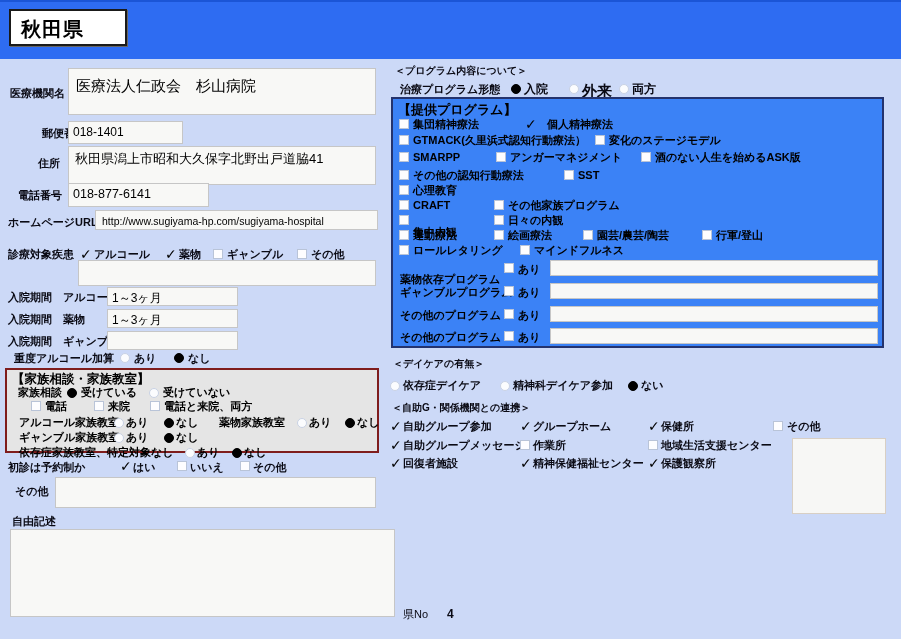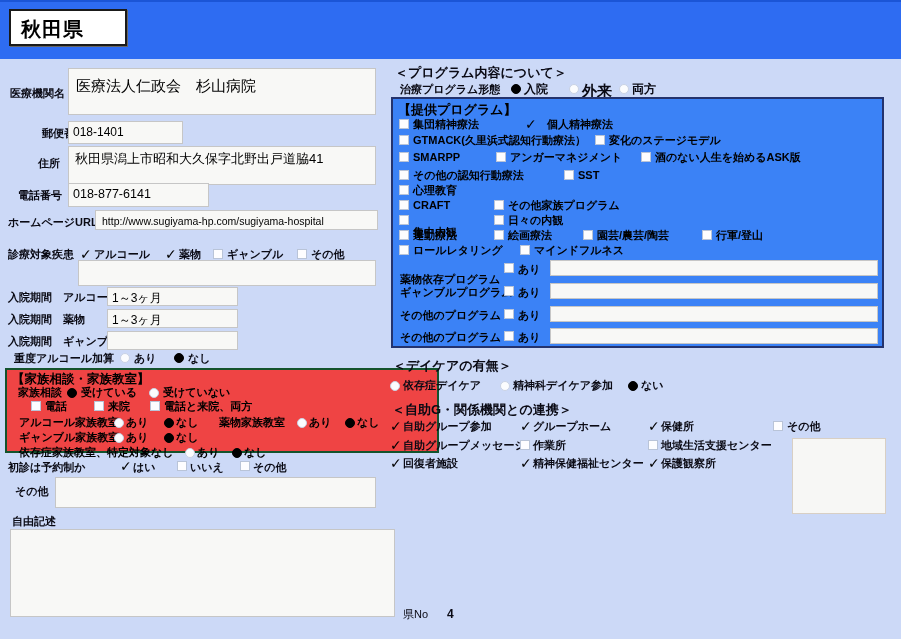--- a/index.html
+++ b/index.html
@@ -9,30 +9,30 @@
     background:#ccd9f7;
     position:relative;overflow:hidden;
     color:#000;
   }
   
   #topband{position:absolute;left:0;top:0;width:901px;height:57px;background:#2e6cf2;border-top:2px solid #1b55d6;}
   #prefbox{position:absolute;left:9px;top:7px;width:114px;height:33px;background:#fff;border:2px solid #1a1a1a;box-shadow:1px 1px 0 #666;}
   #prefbox span{display:block;margin:5px 0 0 10px;font-size:20px;font-weight:bold;letter-spacing:1px;}
   
   .lb{position:absolute;font-size:11px;font-weight:bold;white-space:nowrap;line-height:1;color:#0a0a14;}
-  .hd{position:absolute;font-size:13px;font-weight:bold;white-space:nowrap;line-height:1;color:#0a0a14;}
+  .hd{position:absolute;font-size:10px;font-weight:bold;white-space:nowrap;line-height:1;color:#0a0a14;}
   .inp{position:absolute;background:#f8f8f6;border:1px solid #c6c6c6;font-size:12px;line-height:1.2;padding:3px 4px;box-sizing:border-box;overflow:hidden;white-space:nowrap;}
   
   .cb{position:absolute;width:10px;height:10px;background:#fdfdff;border:1px solid #b9c4d8;box-sizing:border-box;}
   .cb.checked{background:transparent;border-color:transparent;}
   .cb.checked::after{content:"✓";position:absolute;top:-3px;left:-1px;font-size:14px;font-weight:bold;color:#000;line-height:1;}
   .rd{position:absolute;width:10px;height:10px;border-radius:50%;background:#fbfcfe;border:1px solid #c9d2e4;box-sizing:border-box;}
   .rd.checked{background:#000;border-color:#000;}
   
-  #familybox{position:absolute;left:5px;top:368px;width:434px;height:85px;background:#ef4444;border:2px solid #14532d;box-sizing:border-box;}
+  #familybox{position:absolute;left:5px;top:368px;width:374px;height:85px;background:#e5e5e5;border:2px solid #7f1d1d;box-sizing:border-box;}
   #progbox{position:absolute;left:391px;top:97px;width:493px;height:251px;background:#3b82f6;border:2px solid #24336e;box-sizing:border-box;}
   .faml{position:absolute;font-size:11px;font-weight:bold;white-space:nowrap;line-height:1;}
   .pitem-l{position:absolute;font-size:11px;font-weight:bold;white-space:nowrap;line-height:1;}
   #notebox{position:absolute;left:792px;top:438px;width:94px;height:76px;background:#f7f7f5;border:1px solid #d8cfc4;box-sizing:border-box;}
 </style>
 </head>
 <body>
 
 <div id="topband">
   <div id="prefbox">

